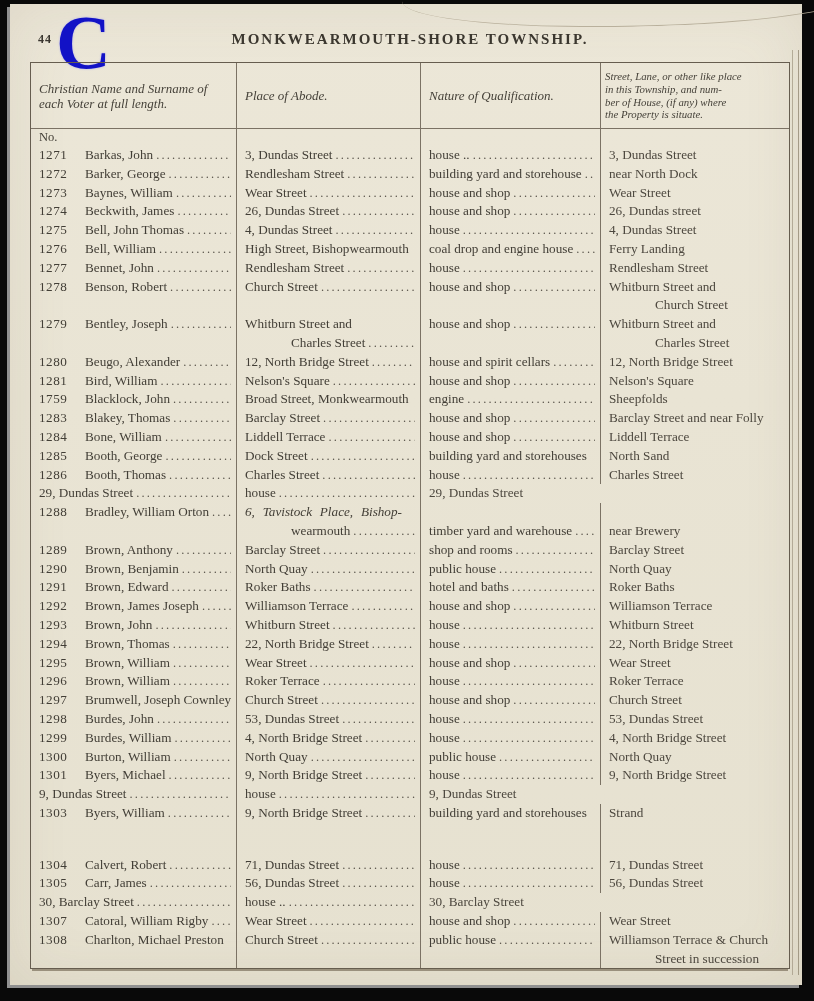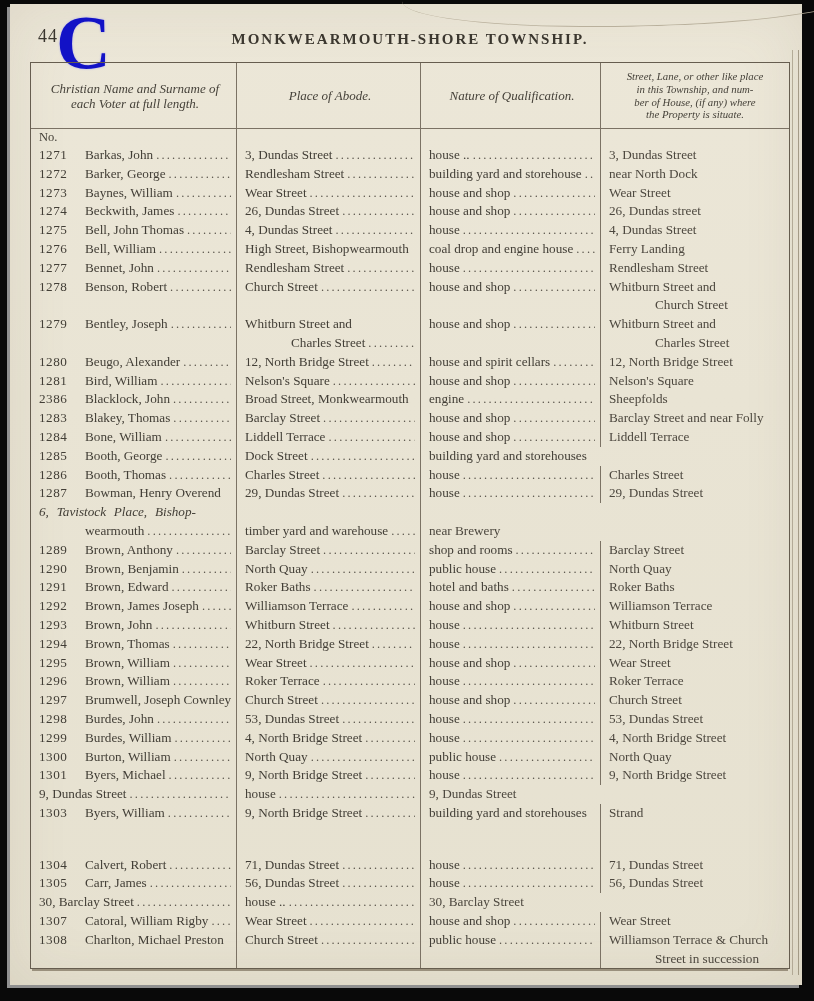--- a/index.html
+++ b/index.html
@@ -24,22 +24,22 @@
   .page::after{ 
     content:"";position:absolute;top:46px;bottom:10px;right:3px;width:5px;
     border-left:1px solid #a89e8a;border-right:1px solid #958b76;opacity:.8;
   }
   .curl{
     position:absolute;top:-36px;right:-60px;width:460px;height:58px;
     border-bottom:1px solid #b9b09c;border-radius:0 0 45% 60%;
     transform:rotate(-2deg);pointer-events:none;
   }
   .pageno{
-    position:absolute;left:28px;top:22px;
-    font-size:18px;font-weight:normal;letter-spacing:1px;color:#3a362f;
+    position:absolute;left:28px;top:28px;
+    font-size:12px;font-weight:bold;letter-spacing:1px;color:#3a362f;
   }
   .bigc{
     position:absolute;left:46px;top:-2px;
     font-size:76px;font-weight:bold;line-height:80px;
     text-shadow:0 0 2px rgba(130,130,255,.65);
   }
   .title{
     position:absolute;left:20px;top:27px;width:760px;text-align:center;
     font-size:15px;font-weight:bold;letter-spacing:2px;color:#3b372f;
   }
@@ -47,21 +47,21 @@
     position:absolute;left:20px;top:58px;width:760px;box-sizing:border-box;
     border:1.5px solid var(--frame);
     box-shadow:0 4px 0 -2px #9a907d;
     background:transparent;
   }
   .trow{display:grid;grid-template-columns:206px 184px 180px 188px;}
   .c{box-sizing:border-box;border-right:1px solid var(--line);padding:0 5px 0 8px;min-width:0;}
   .c:last-child{border-right:none;}
   .thead .c{
     height:66px;border-bottom:1px solid var(--line);
-    display:flex;flex-direction:column;justify-content:center;align-items:center;
+    display:flex;flex-direction:column;justify-content:center;align-items:flex-start;
     font-style:italic;font-size:13px;line-height:15px;text-align:center;color:#46423a;
   }
   .thead .c4h{font-size:10.8px;line-height:12.6px;justify-content:center;padding:2px 4px;}
   .norow{height:17px;}
   .norow .c{font-size:12.5px;line-height:16px;}
   .nolabel{padding-left:0px;font-style:normal;text-align:center;}
   .line{
     height:18.8px;line-height:18.8px;display:flex;align-items:baseline;
     font-size:13.2px;white-space:nowrap;overflow:hidden;
   }
@@ -404,21 +404,21 @@
           </div>
           <div class="c c4">
             <div class="line">
               <span class="t">Nelson's Square</span>
             </div>
           </div>
         </div>
         <div class="trow">
           <div class="c">
             <div class="line">
-              <span class="num">2386</span>
+              <span class="num">1759</span>
               <span class="t">Blacklock, John</span>
               <span class="dots"></span>
             </div>
           </div>
           <div class="c">
             <div class="line">
               <span class="t">Broad Street, Monkwearmouth</span>
             </div>
           </div>
           <div class="c">
@@ -497,20 +497,25 @@
             <div class="line">
               <span class="t">Dock Street</span>
               <span class="dots"></span>
             </div>
           </div>
           <div class="c">
             <div class="line">
               <span class="t">building yard and storehouses</span>
             </div>
           </div>
+          <div class="c c4">
+            <div class="line">
+              <span class="t">North Sand</span>
+            </div>
+          </div>
         </div>
         <div class="trow">
           <div class="c">
             <div class="line">
               <span class="num">1286</span>
               <span class="t">Booth, Thomas</span>
               <span class="dots"></span>
             </div>
           </div>
           <div class="c">
@@ -527,43 +532,44 @@
           </div>
           <div class="c c4">
             <div class="line">
               <span class="t">Charles Street</span>
             </div>
           </div>
         </div>
         <div class="trow">
           <div class="c">
             <div class="line">
-              <span class="num">1287</span>
-              <span class="t">Bowman, Henry Overend</span>
-            </div>
-          </div>
-          <div class="c">
-            <div class="line">
               <span class="t">29, Dundas Street</span>
               <span class="dots"></span>
             </div>
           </div>
           <div class="c">
             <div class="line">
               <span class="t">house</span>
               <span class="dots"></span>
             </div>
           </div>
           <div class="c c4">
             <div class="line">
               <span class="t">29, Dundas Street</span>
             </div>
           </div>
         </div>
         <div class="trow">
+          <div class="c">
+            <div class="line">
+              <span class="num">1288</span>
+              <span class="t">Bradley, William Orton</span>
+              <span class="dots"></span>
+            </div>
+          </div>
           <div class="c">
             <div class="line">
               <span class="t j">6, Tavistock Place, Bishop-</span>
             </div>
             <div class="line ind">
               <span class="t">wearmouth</span>
               <span class="dots"></span>
             </div>
           </div>
           <div class="c">

